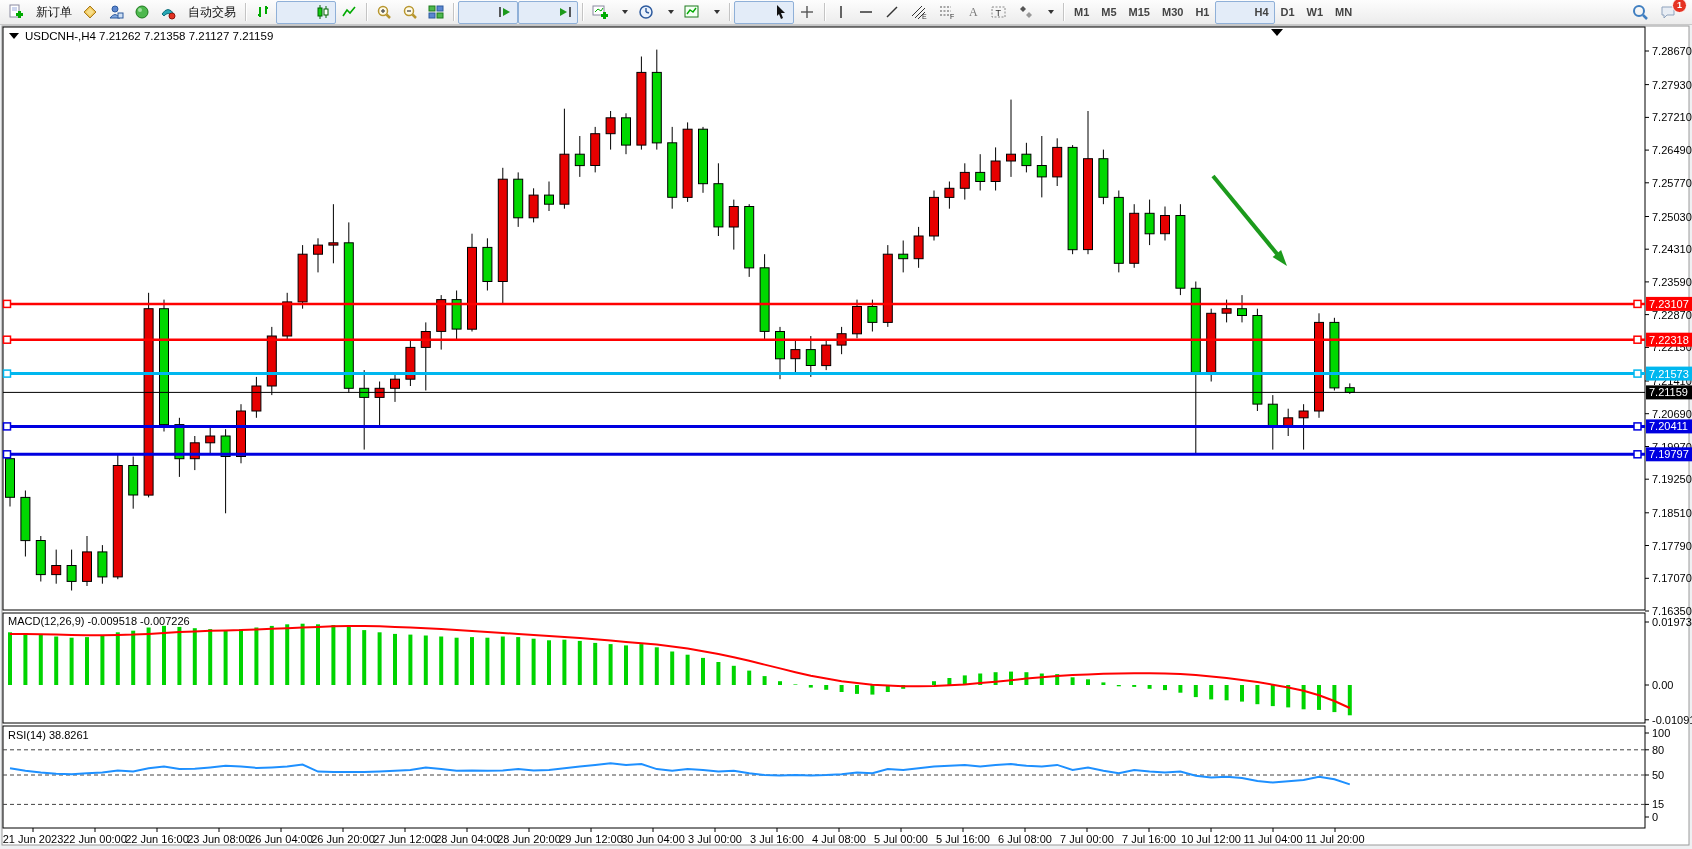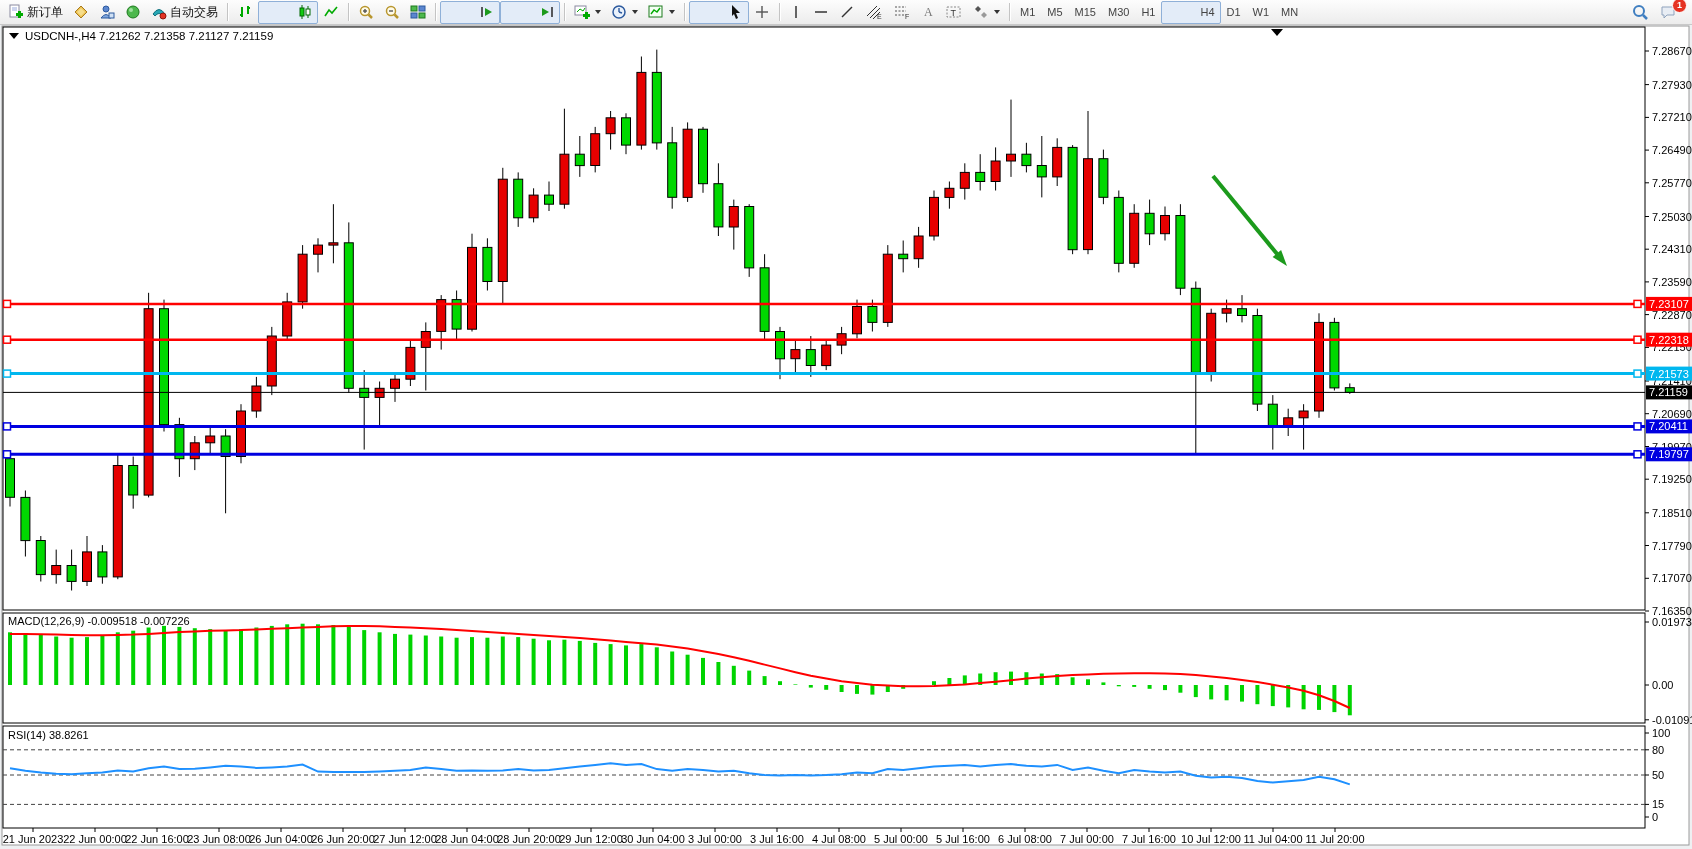--- a/index.html
+++ b/index.html
@@ -4,24 +4,24 @@
 <style>
   html,body{margin:0;padding:0;}
   body{width:1692px;height:849px;position:relative;background:#eef0f2;
        font-family:"Liberation Sans",sans-serif;overflow:hidden;}
   
   .toolbar{position:absolute;top:0;left:0;width:1692px;height:25px;z-index:5;
     background:linear-gradient(#fdfdfd,#ececec);border-bottom:1px solid #c9c9c9;
     display:flex;align-items:center;padding-left:3px;box-sizing:border-box;}
   .tgroup{display:flex;align-items:center;height:25px;}
   .tsep{width:1px;height:18px;background:#c4c4c4;margin:0 4px;box-shadow:1px 0 0 #ffffff;}
-  .tbtn{display:flex;align-items:center;gap:3px;height:21px;padding:0 4px;
+  .tbtn{display:flex;align-items:center;gap:12px;height:21px;padding:0 4px;
     border:1px solid transparent;border-radius:2px;font-size:12px;color:#111;cursor:default;}
   .tbtn.active{background:#e3ecf8;border-color:#8fb0d8;padding-left:38px;}
-  .tf-btn{font-size:11px;font-weight:normal;color:#444;padding:0 5px;}
+  .tf-btn{font-size:11px;font-weight:bold;color:#444;padding:0 5px;}
   .caret{width:0;height:0;border-left:3px solid transparent;border-right:3px solid transparent;
     border-top:4px solid #333;margin-left:2px;}
   .right-tools{margin-left:auto;display:flex;align-items:center;padding-right:10px;}
   .badge{position:absolute;top:-4px;right:-6px;background:#e53323;color:#fff;border-radius:50%;
     width:13px;height:13px;font-size:9px;font-weight:bold;display:flex;align-items:center;
     justify-content:center;border:1px solid #fff;}
   .chat-wrap{position:relative;}
   .tbtn svg{display:block;}
   
   #chart-area{position:absolute;left:0;top:0;width:1692px;height:849px;z-index:1;}

